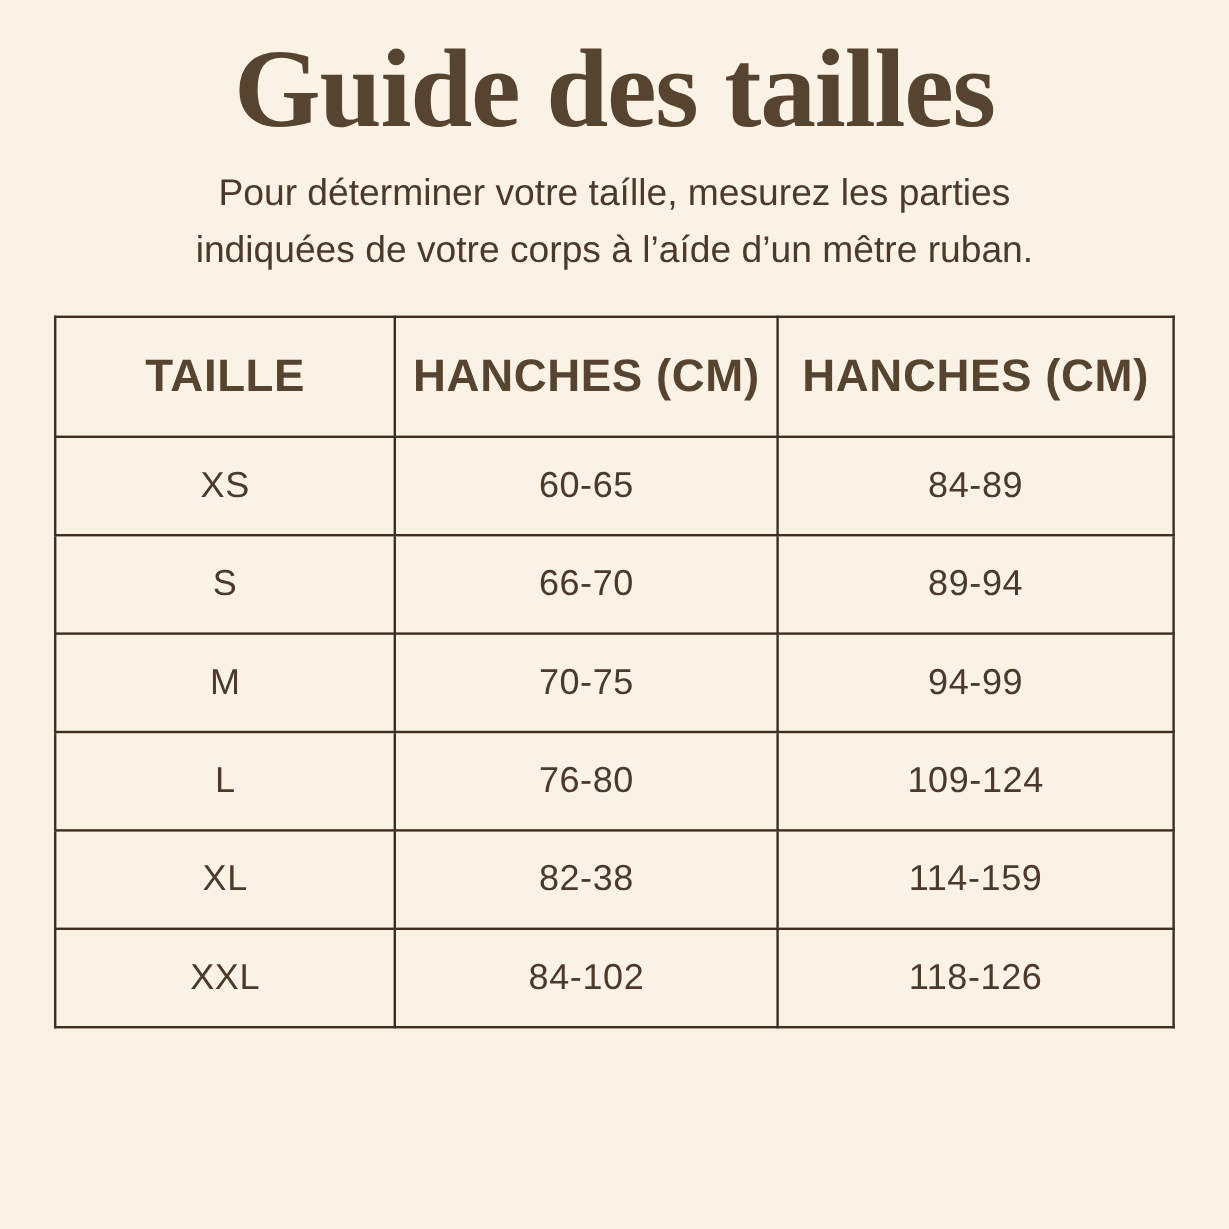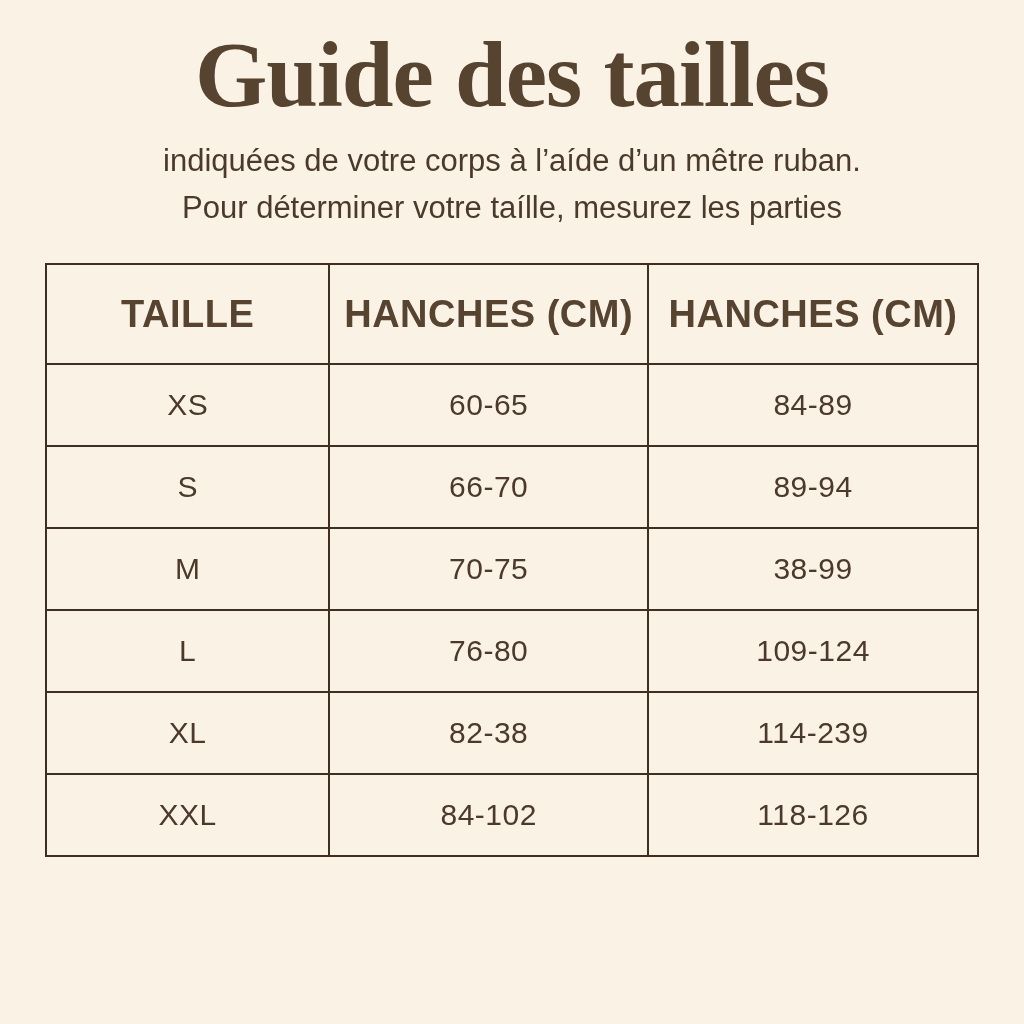--- a/index.html
+++ b/index.html
@@ -75,22 +75,22 @@
   col.c-hips    { width: 35.4%; }
 </style>
 </head>
 <body>
 
 <div class="page">
 
   <h1 class="title">Guide des tailles</h1>
 
   <p class="subtitle">
+    <span class="line">Pour déterminer votre taílle, mesurez les parties</span>
     <span class="line">indiquées de votre corps à l’aíde d’un mêtre ruban.</span>
-    <span class="line">Pour déterminer votre taílle, mesurez les parties</span>
   </p>
 
   <table class="size-table">
     <colgroup>
       <col class="c-size">
       <col class="c-waist">
       <col class="c-hips">
     </colgroup>
     <thead>
       <tr>
@@ -106,31 +106,31 @@
         <td>84-89</td>
       </tr>
       <tr>
         <td>S</td>
         <td>66-70</td>
         <td>89-94</td>
       </tr>
       <tr>
         <td>M</td>
         <td>70-75</td>
-        <td>38-99</td>
+        <td>94-99</td>
       </tr>
       <tr>
         <td>L</td>
         <td>76-80</td>
         <td>109-124</td>
       </tr>
       <tr>
         <td>XL</td>
         <td>82-38</td>
-        <td>114-239</td>
+        <td>114-159</td>
       </tr>
       <tr>
         <td>XXL</td>
         <td>84-102</td>
         <td>118-126</td>
       </tr>
     </tbody>
   </table>
 
 </div>

